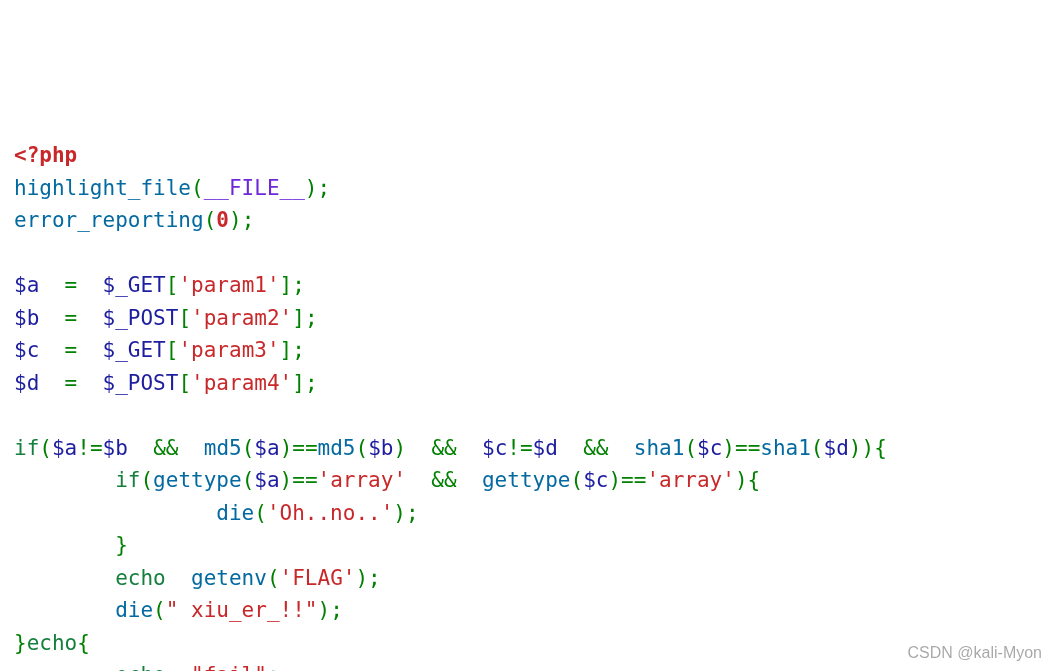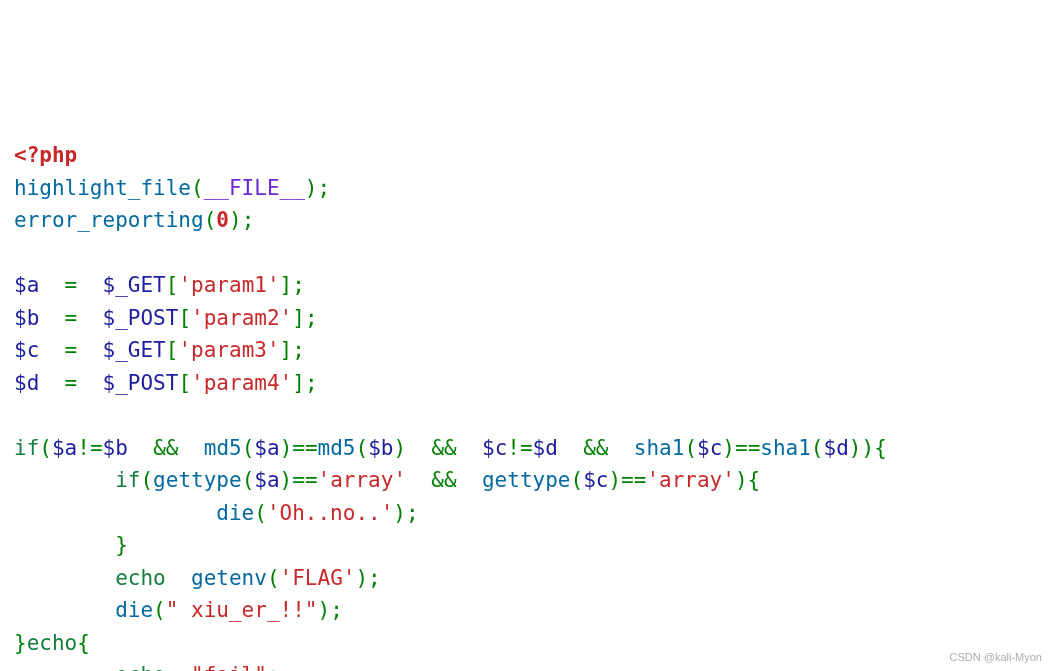--- a/index.html
+++ b/index.html
@@ -21,21 +21,21 @@
   .string   { color: #c82829; }                
   .constant { color: #6d28d9; }                
   .op       { color: #008000; }                
   .semi     { color: #008000; }                
   .quote    { color: #c82829; }
   .watermark {
     position: fixed;
     right: 10px;
     bottom: 6px;
     font-family: Arial, Helvetica, sans-serif;
-    font-size: 11px;
+    font-size: 16px;
     color: rgba(0,0,0,0.35);
   }
 </style>
 </head>
 <body>
 
 
 
 <code><span class="php-open">&lt;?php</span>
 <span class="func">highlight_file</span><span class="paren">(</span><span class="constant">__FILE__</span><span class="paren">)</span><span class="semi">;</span>

